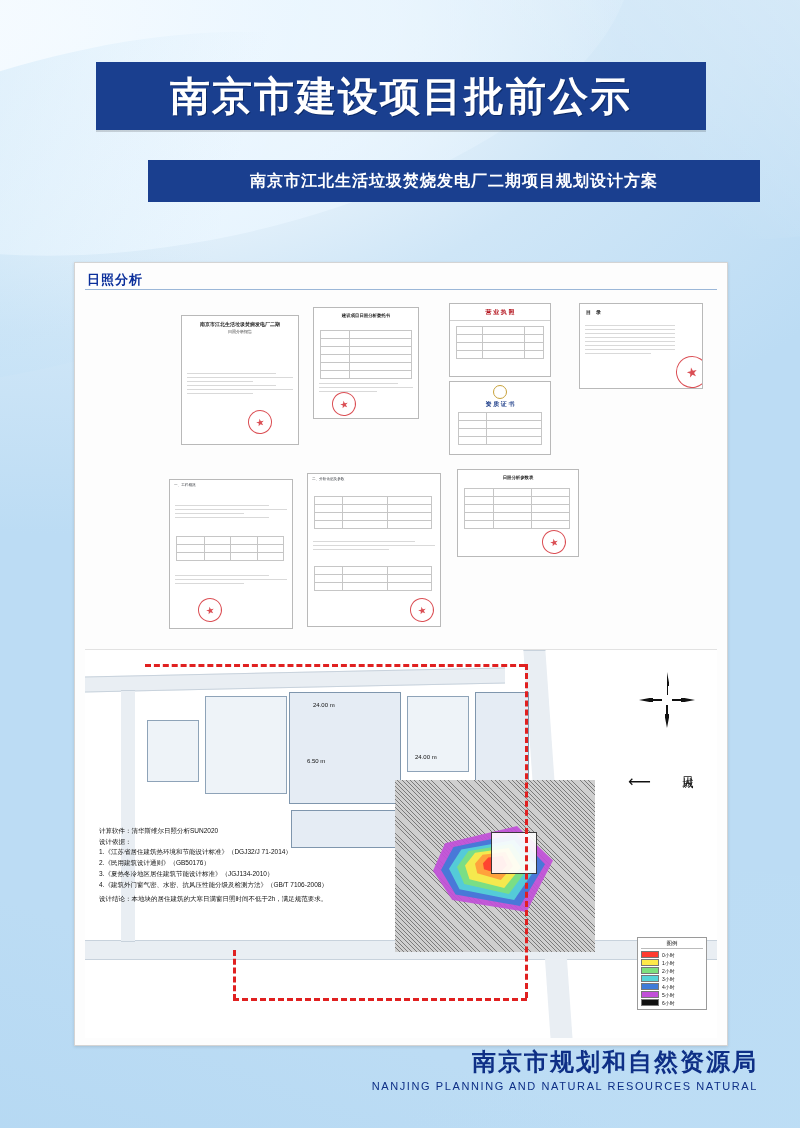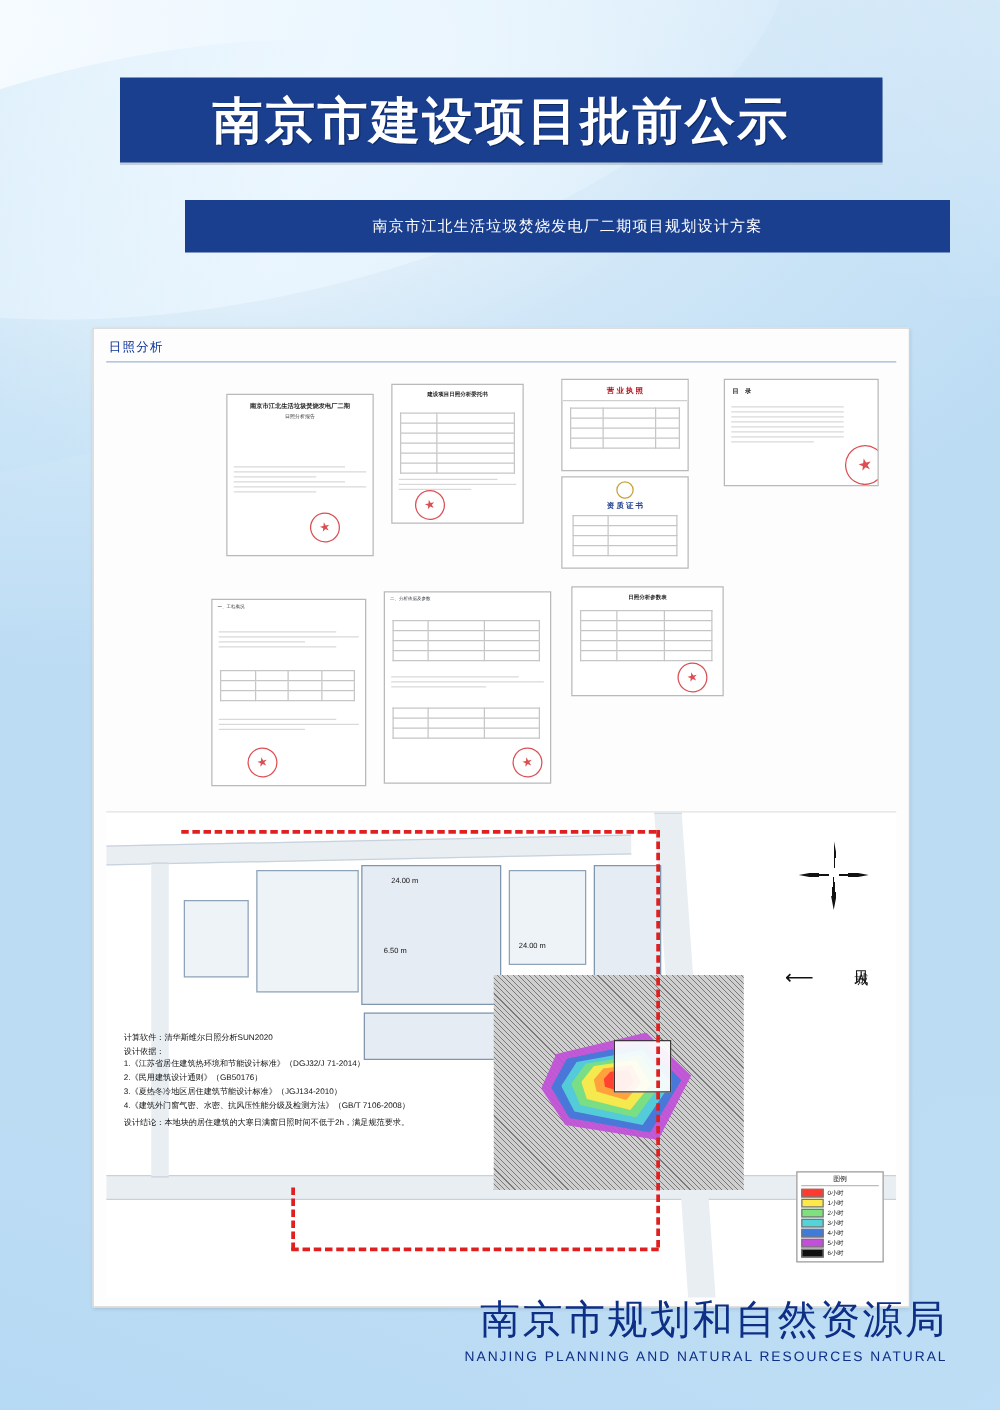--- a/index.html
+++ b/index.html
@@ -33,35 +33,35 @@
   }
   .banner .title{
     color:#ffffff;font-size:40px;font-weight:bold;letter-spacing:2px;
     font-family:Liberation Sans, sans-serif;
     text-shadow:1px 1px 0 #0d2a66;
   }
   .subbanner{
     position:absolute;left:148px;top:160px;width:612px;height:42px;
     background:#1a3f8f;display:flex;align-items:center;justify-content:center;
   }
-  .subbanner .subtitle{color:#ffffff;font-size:12px;font-weight:normal;letter-spacing:1px;}
+  .subbanner .subtitle{color:#ffffff;font-size:16px;font-weight:bold;letter-spacing:1px;}
 
   
   .section-title{
     position:absolute;left:84px;top:228px;font-size:19px;color:#111;font-weight:bold;letter-spacing:1px;
   }
 
   
   .sheet{
     position:absolute;left:74px;top:262px;width:652px;height:782px;
     background:#fdfdfd;border:1px solid #d4d4d4;box-shadow:0 1px 3px rgba(0,0,0,.12);
     overflow:hidden;
   }
   .sheet-label{
-    position:absolute;left:12px;top:8px;font-size:10px;font-weight:normal;color:#0b2f9b;letter-spacing:1px;
+    position:absolute;left:12px;top:8px;font-size:13px;font-weight:bold;color:#0b2f9b;letter-spacing:1px;
   }
   .sheet-hr{position:absolute;left:10px;top:26px;width:632px;height:1px;background:#9bb7d8;}
 
   
   .docs{position:absolute;left:10px;top:34px;width:632px;height:348px;}
   .doc{position:absolute;background:#ffffff;border:1px solid #b9b9b9;overflow:hidden;}
   .doc .dt{font-size:3.6px;line-height:1.35;color:#30343a;padding:3px 4px;display:block;word-break:break-all;}
   .doc .dhead{font-size:5px;text-align:center;font-weight:bold;color:#222;padding:5px 2px 2px;}
   .doc .dsub{font-size:4px;text-align:center;color:#333;padding:0 2px 3px;}
   .lines{position:absolute;left:5px;right:5px;}
@@ -118,21 +118,21 @@
   }
   .legend .lg-title{font-size:5.5px;text-align:center;color:#111;border-bottom:1px solid #bbb;padding-bottom:1px;margin-bottom:2px;}
   .legend .lg-row{display:flex;align-items:center;gap:3px;margin:1px 0;}
   .legend .sw{width:16px;height:5px;border:1px solid #777;}
   .legend .lb{font-size:5px;color:#111;}
 
   
   .footer{
     position:absolute;right:42px;bottom:36px;text-align:right;
   }
-  .footer .cn{font-size:32px;font-weight:normal;color:#0e2f86;letter-spacing:2px;}
+  .footer .cn{font-size:24px;font-weight:bold;color:#0e2f86;letter-spacing:2px;}
   .footer .en{font-size:11px;color:#0e2f86;letter-spacing:1.6px;margin-top:2px;}
 </style>
 </head>
 <body>
 
 <div class="page">
   <div class="swoosh s1"></div>
   <div class="swoosh s2"></div>
   <div class="swoosh s3"></div>
   <div class="swoosh s4"></div>

